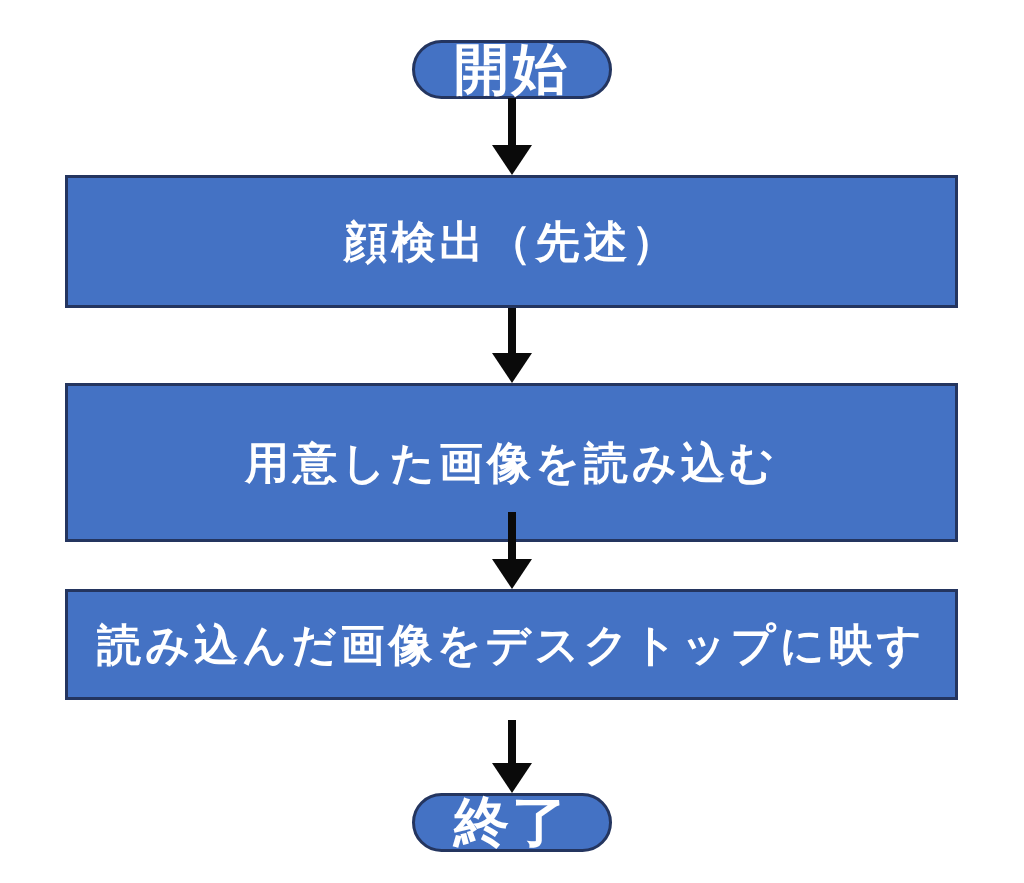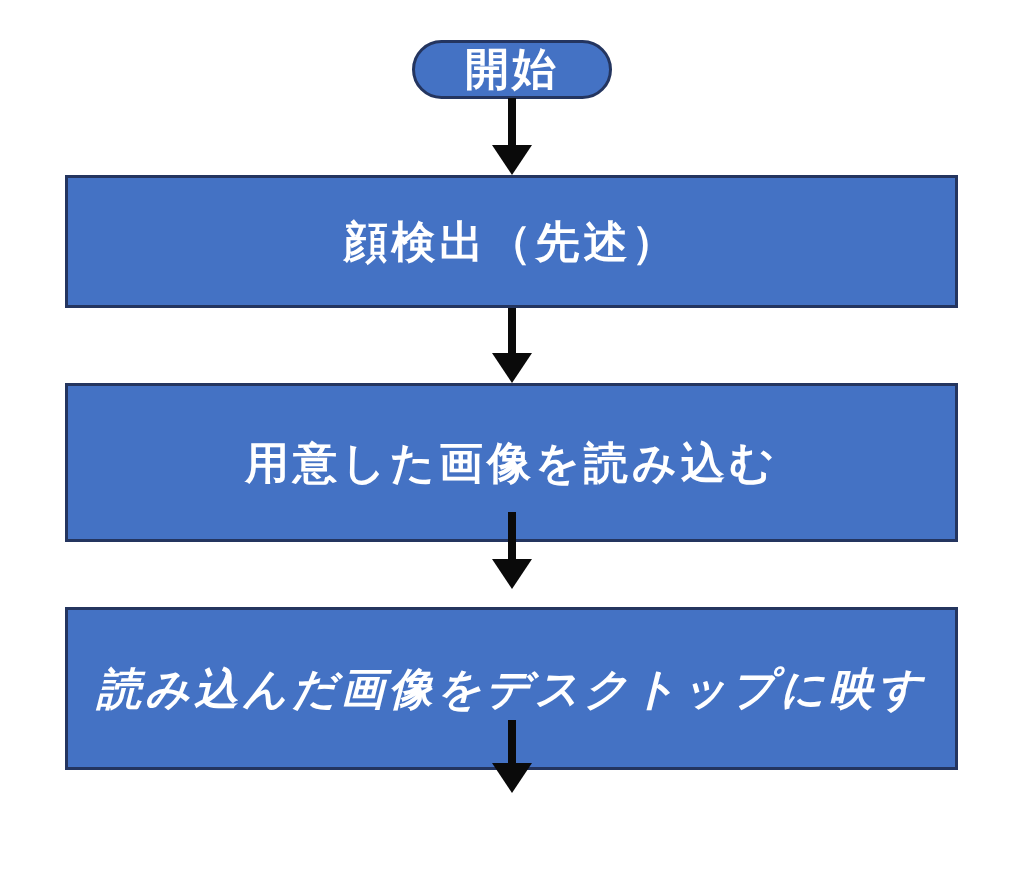--- a/index.html
+++ b/index.html
@@ -25,35 +25,35 @@
     justify-content: center;
     color: #ffffff;
     font-weight: bold;
     text-align: center;
   }
   .terminal {
     left: 412px;
     width: 200px;
     height: 59px;
     border-radius: 30px;
-    font-size: 44px;
+    font-size: 55px;
     letter-spacing: 3px;
   }
   .terminal.start { top: 40px; }
   .terminal.end   { top: 793px; }
   .process {
     left: 65px;
     width: 893px;
     font-size: 44px;
     letter-spacing: 4px;
     line-height: 1;
   }
   .process.p1 { top: 175px; height: 133px; }
   .process.p2 { top: 383px; height: 159px; }
-  .process.p3 { top: 607px; height: 163px; font-style: italic; }
+  .process.p3 { top: 589px; height: 111px; }
 
   .arrow {
     position: absolute;
     left: 512px;
     transform: translateX(-50%);
     width: 40px;
     display: flex;
     flex-direction: column;
     align-items: center;
   }
@@ -108,14 +108,17 @@
 
   <div class="node process p3">
     <span>読み込んだ画像をデスクトップに映す</span>
   </div>
 
   <div class="arrow a4" aria-hidden="true">
     <div class="stem"></div>
     <div class="head"></div>
   </div>
 
+  <div class="node terminal end">
+    <span>終了</span>
+  </div>
 
 </div>
 
 </body></html>

